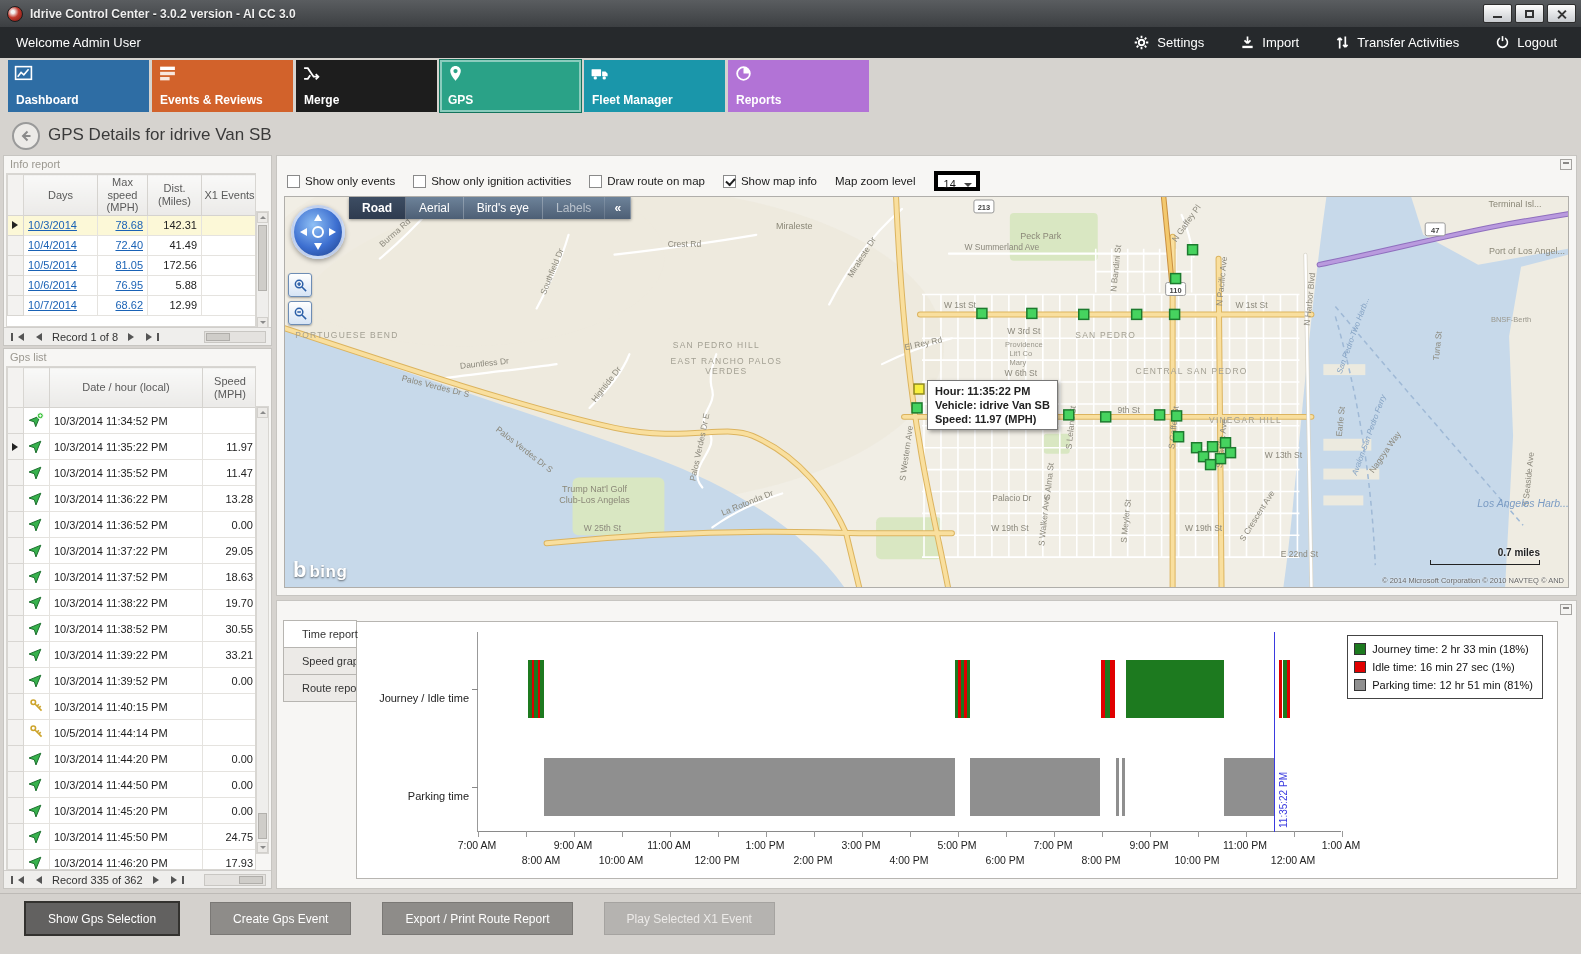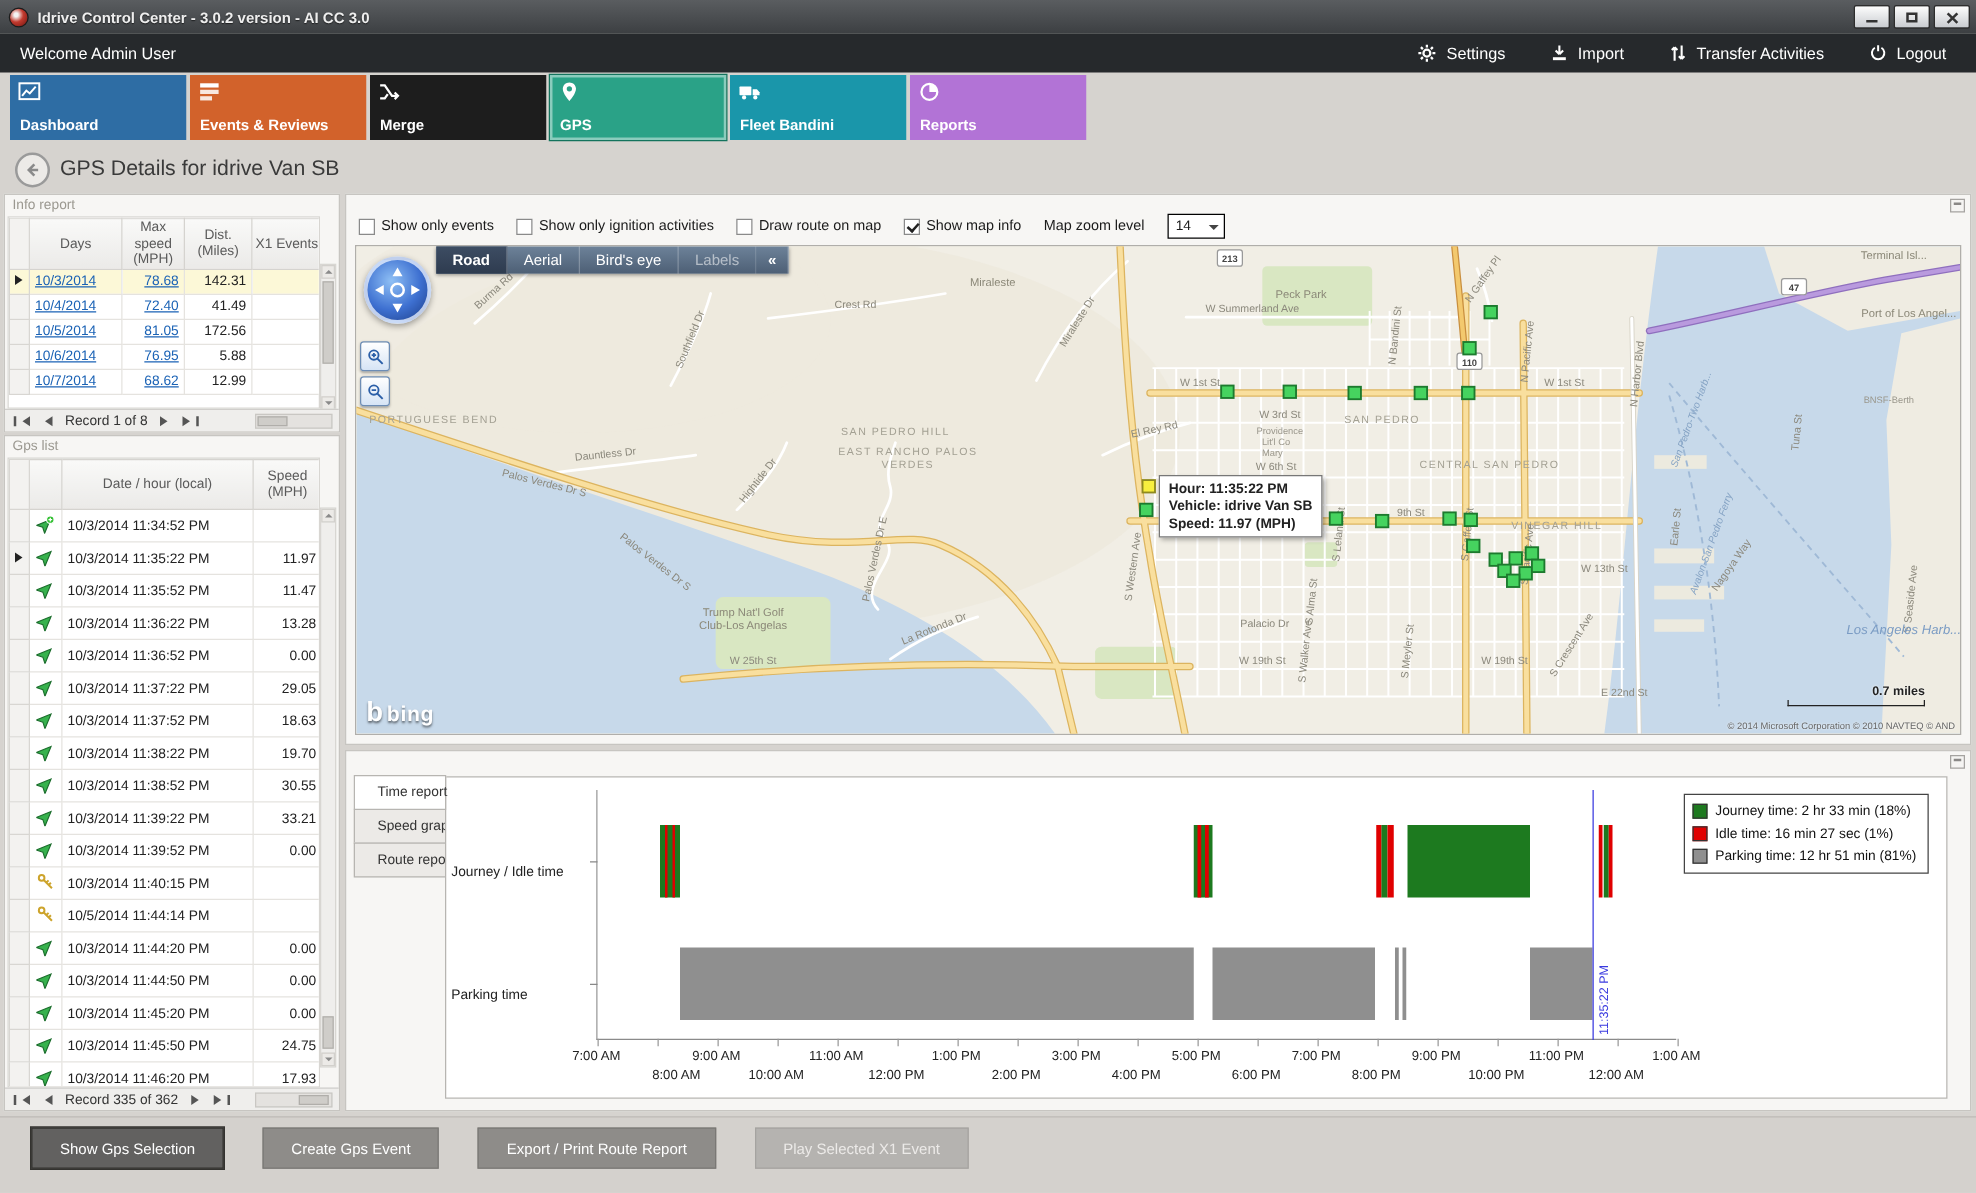--- a/index.html
+++ b/index.html
@@ -92,21 +92,21 @@
   .hscroll{width:62px;height:12px;background:#e4e2df;border:1px solid #c9c7c3;margin-left:auto;position:relative}
   .hthumb{position:absolute;top:1px;width:24px;height:8px;background:#cfcdc9;border:1px solid #b0aeaa}
 
   
   #map-toolbar{position:absolute;left:10px;top:15px;display:flex;align-items:center;gap:18px;font-size:11.5px;color:#1a1a1a}
   #map-checkboxes{display:flex;align-items:center;gap:18px}
   .cb{display:flex;align-items:center;gap:5px;cursor:pointer}
   .cb .box{width:13px;height:13px;border:1px solid #8a8a8a;background:#fff;position:relative;flex:none}
   .cb.checked .box::after{content:'';position:absolute;left:2px;top:2px;width:7px;height:4px;
     border-left:2px solid #222;border-bottom:2px solid #222;transform:rotate(-48deg)}
-  #zoom-select{width:46px;height:20px;background:#fff;border:1px solid #000000;position:relative;
+  #zoom-select{width:46px;height:20px;background:#fff;border:4px solid #000000;position:relative;
     font-size:11px;padding:3px 16px 0 6px;cursor:pointer}
   #zoom-select::after{content:'';position:absolute;right:4px;top:8px;border:4px solid transparent;border-top-color:#444}
 
   
   #map{position:absolute;left:7px;top:40px;width:1285px;height:392px;overflow:hidden;border:1px solid #b0aeaa;background:#f1eee5}
   #map-svg{position:absolute;left:0;top:0;width:100%;height:100%}
   #map-svg text{font-family:"Liberation Sans",sans-serif;text-anchor:middle}
   .ml-road{font-size:8.5px;fill:#8b887c}
   .ml-small{font-size:7.5px;fill:#9a978c}
   .ml-area{font-size:9px;fill:#8b8878}
@@ -149,21 +149,21 @@
   
   #chart-tabs{position:absolute;left:6px;top:20px;width:74px}
   .ctab{height:28px;border:1px solid #b7b5b1;background:#eceae7;color:#333;font-size:11px;
     display:flex;align-items:center;padding-left:18px;margin-top:-1px;cursor:pointer;white-space:nowrap}
   .ctab.active{background:#fff;z-index:2;position:relative}
   #chart-box{position:absolute;left:79px;top:20px;width:1202px;height:258px;background:#fff;border:1px solid #b7b5b1}
   #legend{position:absolute;right:14px;top:13px;border:1px solid #444;background:#fff;padding:4px 9px 4px 6px;z-index:5}
   .lg-row{display:flex;align-items:center;gap:6px;height:18px}
   .lg-sw{width:12px;height:12px;border:1px solid #333;flex:none}
   .lg-tx{font-size:11px;color:#111;white-space:nowrap}
-  .rowlab{position:absolute;width:108px;text-align:left;font-size:11px;color:#222}
+  .rowlab{position:absolute;width:108px;text-align:right;font-size:11px;color:#222}
   #row-label-journey{left:4px;top:70px}
   #row-label-parking{left:4px;top:168px}
   #plot{position:absolute;left:120px;top:10px;width:864px;height:200px;border-left:1px solid #999;border-bottom:1px solid #8a8a8a}
   .ytick{position:absolute;left:-6px;width:6px;height:1px;background:#888}
   .bar{position:absolute}
   .bar.journey{top:28px;height:58px;background:#1d7a1f}
   .bar.idle{top:28px;height:58px;background:#e00000}
   .bar.parking{top:126px;height:58px;background:#8f8f8f}
   .ptick{position:absolute;bottom:-6px;width:1px;height:6px;background:#999}
   .cursor{position:absolute;top:0;height:200px;width:1px;background:#3a3adf;z-index:4}
@@ -286,21 +286,21 @@
     </div>
     <div class="tile" style="background: rgb(26, 150, 170);">
       <span class="t-icon"><svg viewBox="0 0 18 18" width="19" height="19">
           <g fill="#fff">
             <rect x="1.5" y="5" width="9" height="6.5" rx="0.5"></rect>
             <path d="M11.5 7h3.2l2 2.3v2.2h-5.2z"></path>
             <circle cx="5" cy="13.2" r="1.6"></circle>
             <circle cx="13.5" cy="13.2" r="1.6"></circle>
           </g>
         </svg></span>
-      <span class="t-label">Fleet Bandini</span>
+      <span class="t-label">Fleet Manager</span>
     </div>
     <div class="tile" style="background: rgb(178, 115, 214);">
       <span class="t-icon"><svg viewBox="0 0 18 18" width="19" height="19">
           <circle cx="9" cy="9" r="6" fill="none" stroke="#fff" stroke-width="1.7"></circle>
           <path d="M9 9V2.8A6.2 6.2 0 0 1 15.2 9z" fill="#fff"></path>
         </svg></span>
       <span class="t-label">Reports</span>
     </div>
   </div>
 

